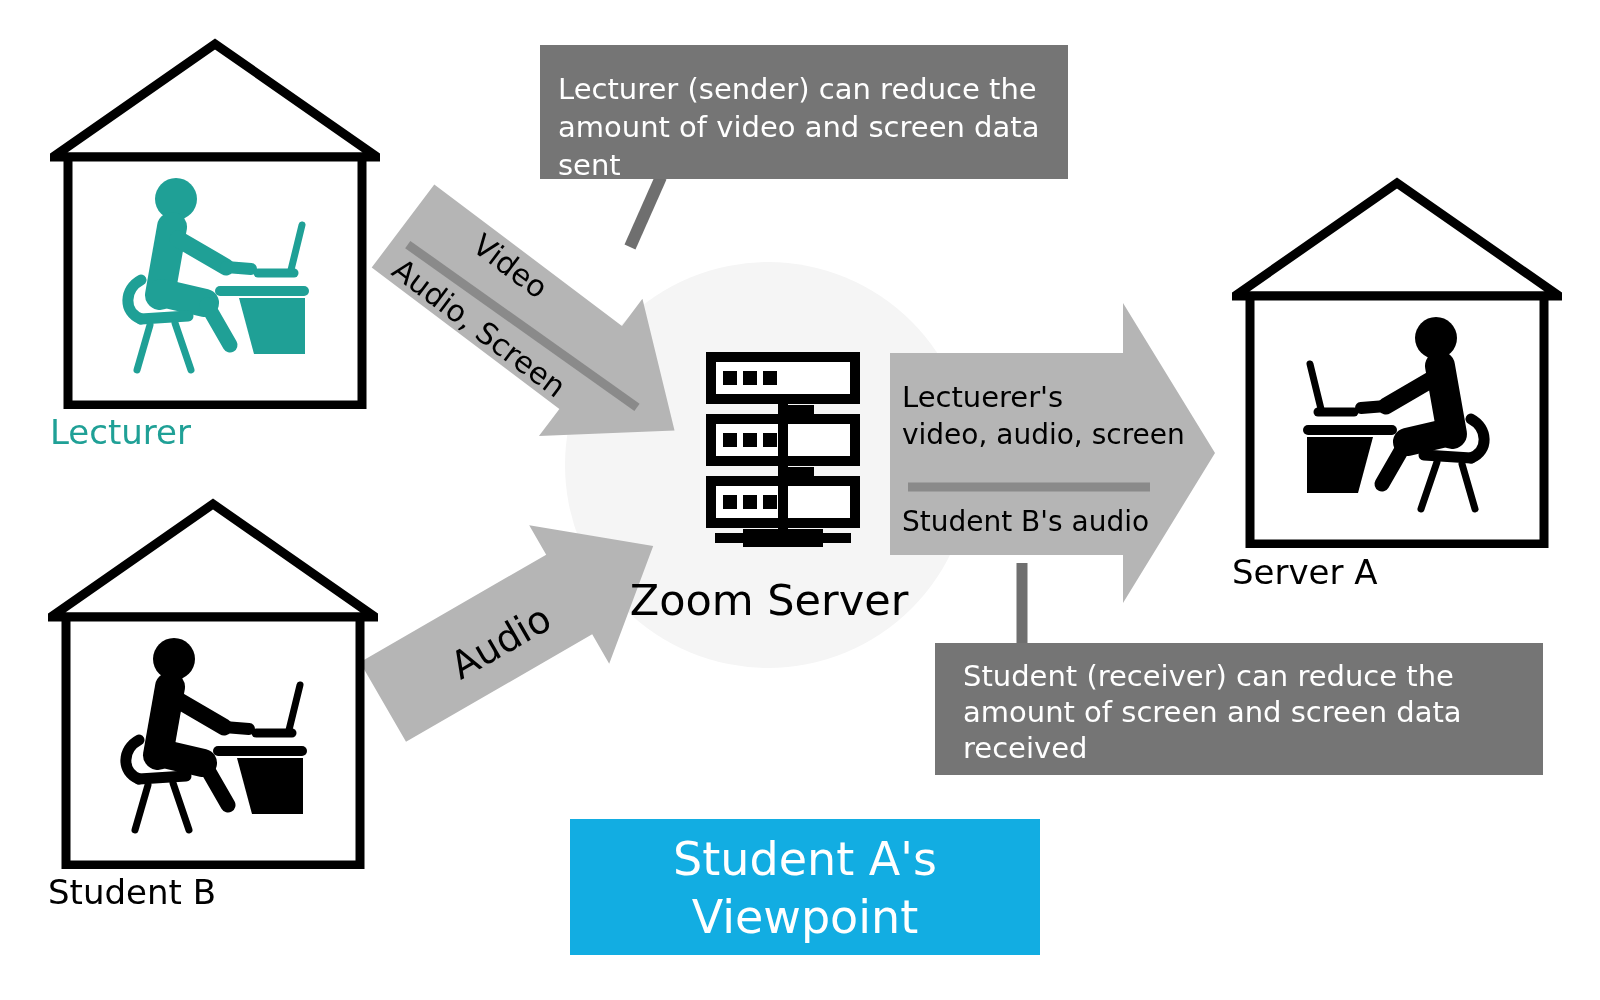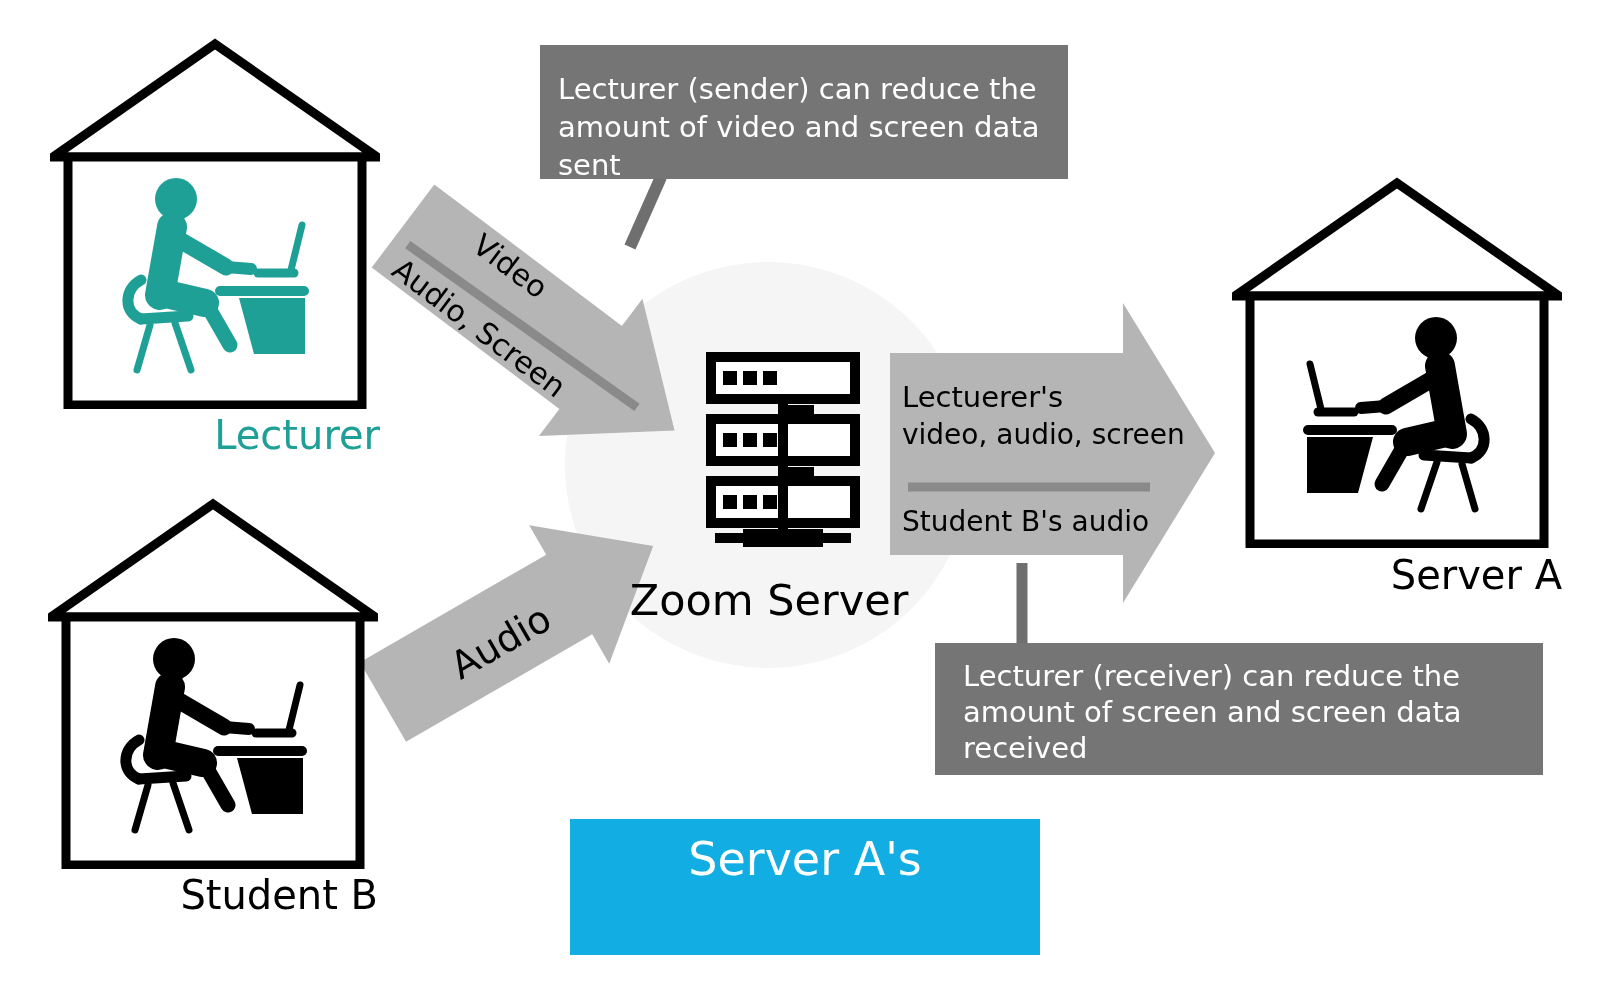--- a/index.html
+++ b/index.html
@@ -16,21 +16,21 @@
   svg{display:block;}
   svg text{font-family:"DejaVu Sans","Liberation Sans",sans-serif;fill:#000;}
   .arrow-poly{fill:var(--arrow-gray,#b5b5b5);}
   .sep{stroke:var(--separator-gray,#8a8a8a);}
   .conn{stroke:var(--connector-gray,#6f6f6f);}
   .house-stroke{fill:#ffffff;stroke:var(--black,#000);stroke-width:9;}
   .f{fill:currentColor;stroke:none;}
   .s{stroke:currentColor;fill:none;stroke-linecap:round;}
   .person-teal{color:var(--teal,#1fa096);}
   .person-black{color:#000000;}
-  .node-label{position:absolute;font-size:40px;color:#000;text-align:right;white-space:nowrap;}
+  .node-label{position:absolute;font-size:34px;color:#000;text-align:left;white-space:nowrap;}
   .node-label.teal{color:var(--teal,#1fa096);}
   .server-label{position:absolute;left:614px;top:575px;width:310px;text-align:center;
                 font-size:43px;color:#000;white-space:nowrap;}
   .callout{position:absolute;background:var(--callout-gray,#757575);color:#ffffff;
            font-size:29px;line-height:38px;}
   .callout.sender{left:540px;top:45px;width:528px;height:134px;padding:25px 0 0 18px;box-sizing:border-box;}
   .callout.receiver{left:935px;top:643px;width:608px;height:132px;padding:15px 0 0 28px;
                     box-sizing:border-box;line-height:36px;}
   .viewpoint{position:absolute;left:570px;top:819px;width:470px;height:136px;
              background:var(--cyan,#12ade2);color:#ffffff;font-size:46px;line-height:58px;
@@ -160,22 +160,23 @@
     </svg>
   </div>
   <div class="server-label">Zoom Server</div>
 
   <div class="callout sender">
     <div>Lecturer (sender) can reduce the</div>
     <div>amount of video and screen data sent</div>
   </div>
 
   <div class="callout receiver">
-    <div>Lecturer (receiver) can reduce the</div>
+    <div>Student (receiver) can reduce the</div>
     <div>amount of screen and screen data</div>
     <div>received</div>
   </div>
 
   <div class="viewpoint">
-    <div>Server A's</div>
+    <div>Student A's</div>
+    <div>Viewpoint</div>
   </div>
 
 </div>
 
 </body></html>

